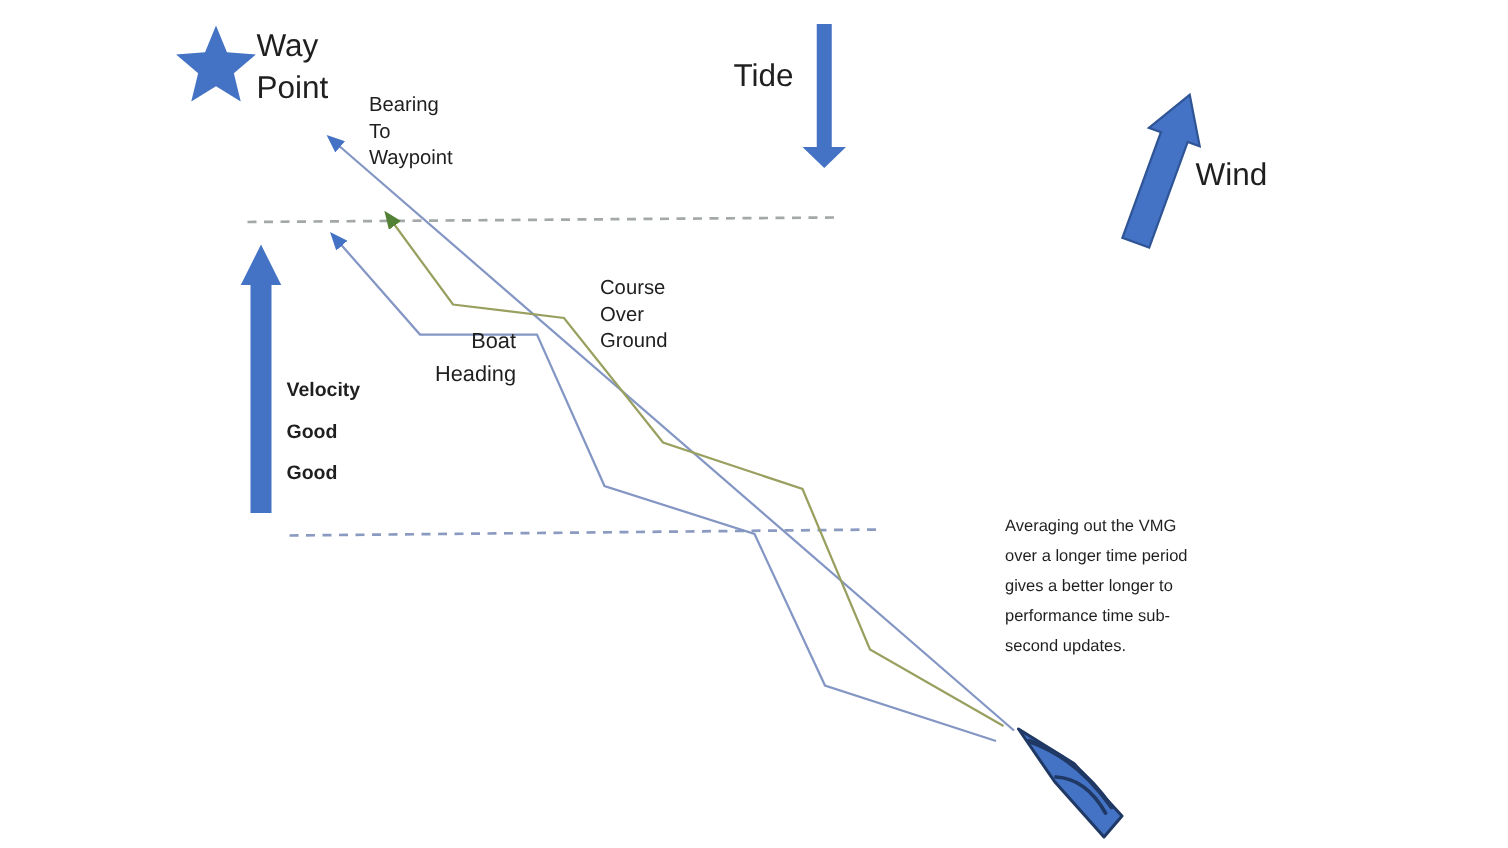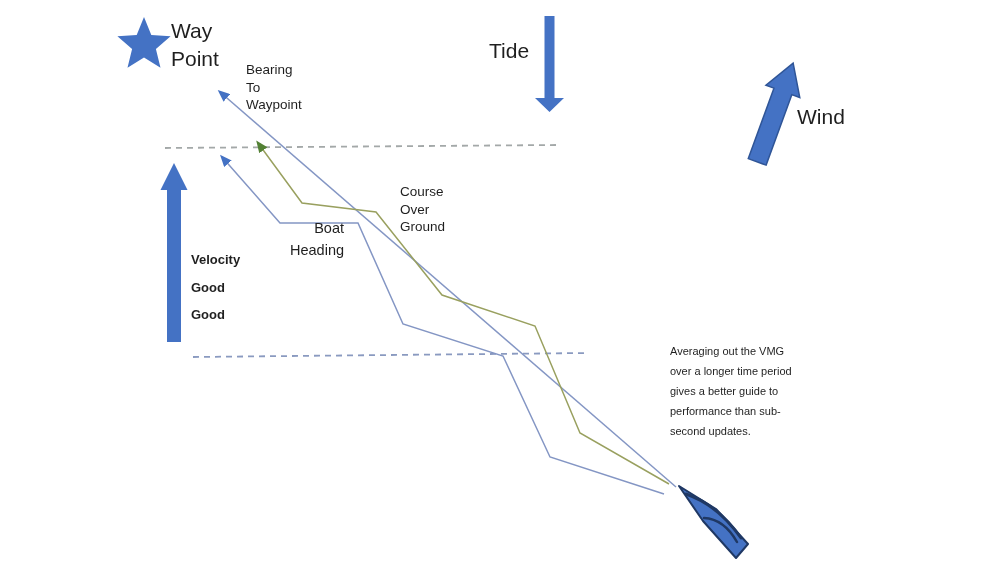--- a/index.html
+++ b/index.html
@@ -101,18 +101,18 @@
 
   <div class="lbl lbl-vmg">
     <div>Velocity</div>
     <div>Good</div>
     <div>Good</div>
   </div>
 
   <div class="lbl lbl-annot">
     <div>Averaging out the VMG</div>
     <div>over a longer time period</div>
-    <div>gives a better guide to</div>
-    <div>performance than sub-</div>
+    <div>gives a better longer to</div>
+    <div>performance time sub-</div>
     <div>second updates.</div>
   </div>
 
 </div>
 
 </body></html>

